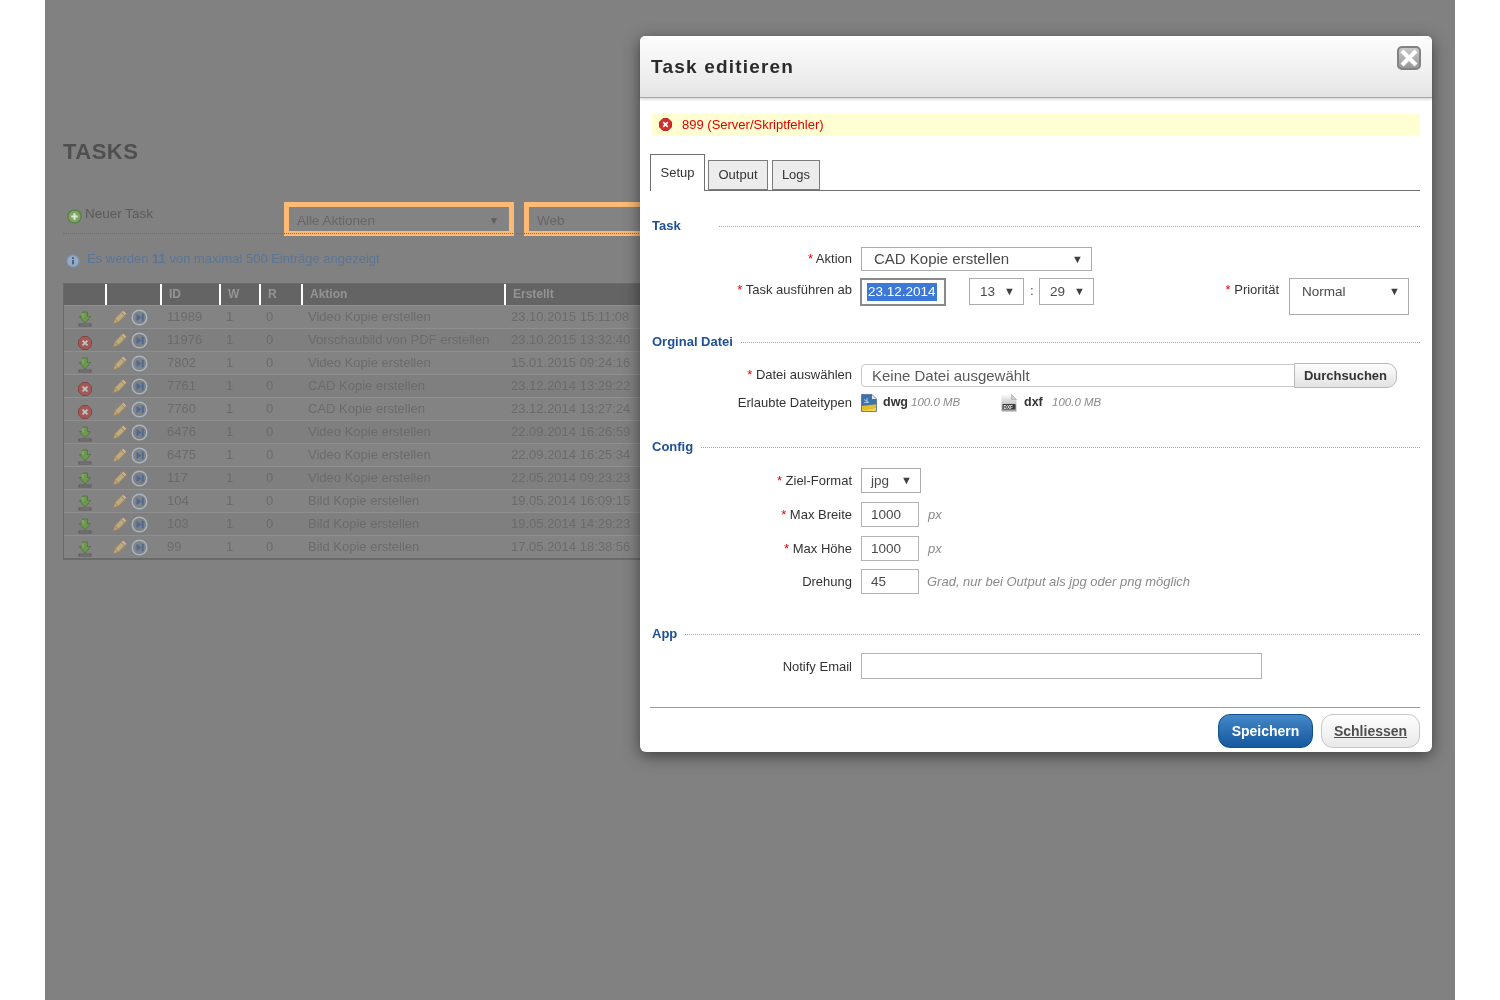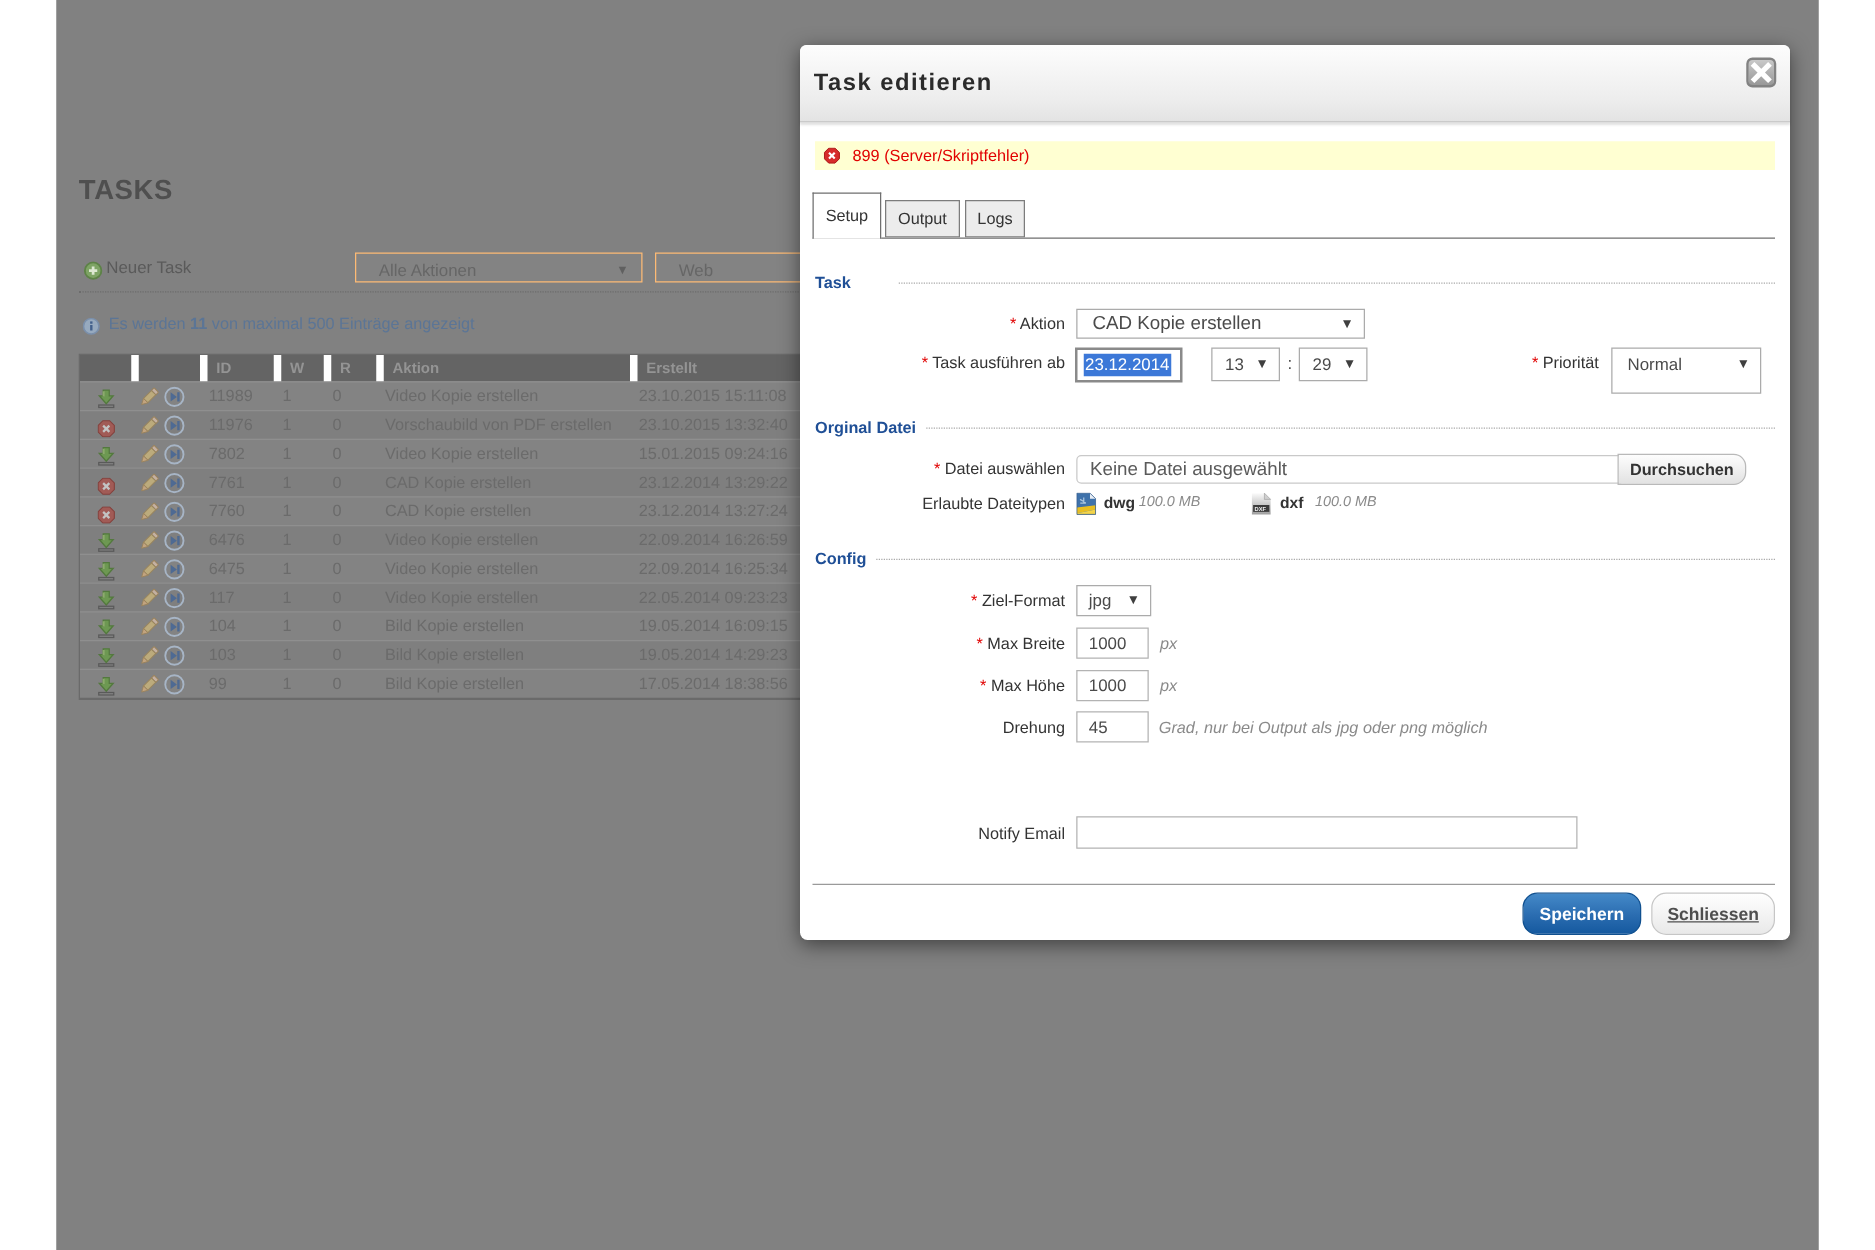--- a/index.html
+++ b/index.html
@@ -3,29 +3,29 @@
 <meta charset="utf-8">
 <style>
 html,body{margin:0;padding:0;overflow:hidden;}
 body{width:1500px;height:1000px;background:#ffffff;font-family:"Liberation Sans",sans-serif;position:relative;}
 #stage{position:absolute;left:45px;top:0;width:1410px;height:1000px;background:#818181;}
 .abs{position:absolute;}
 
 #tasks-h1{left:18px;top:139px;font-size:22px;font-weight:bold;color:#4f4f4f;letter-spacing:0.5px;}
 #neuer{left:22px;top:206px;}
 #neuer span{color:#5a5a5a;font-size:13.5px;vertical-align:3px;margin-left:3px;}
-.bgsel{height:24px;background:#838383;border:1px solid #fdba74;color:#666666;font-size:13.5px;line-height:27px;padding-left:18px;box-sizing:border-box;}
+.bgsel{height:34px;background:#838383;border:5px solid #fdba74;color:#666666;font-size:13.5px;line-height:27px;padding-left:8px;box-sizing:border-box;}
 .bgsel .arr{position:absolute;right:10px;top:9px;font-size:10px;color:#606060;line-height:10px;}
 #dotline{left:18px;top:233px;width:1190px;border-bottom:1px dotted #6c6c6c;height:0;}
 #infoline{left:21px;top:251px;}
 #infoline .txt{color:#5b7596;font-size:13px;vertical-align:2px;margin-left:7px;}
 
 #tbl{left:18px;top:283px;width:1240px;border:1px solid #6a6a6a;border-bottom:2px solid #6a6a6a;}
 #tbl .hrow{display:flex;background:#646464;height:21px;}
-#tbl .hrow div{color:#949494;font-size:12px;font-weight:bold;line-height:21px;box-sizing:border-box;border-left:6px solid #ffffff;padding-left:7px;}
+#tbl .hrow div{color:#949494;font-size:12px;font-weight:bold;line-height:21px;box-sizing:border-box;border-left:2px solid #ffffff;padding-left:7px;}
 #tbl .hrow div:first-child{border-left:none;}
 #tbl .row{display:flex;height:22px;border-top:1px solid #8f8f8f;background:#838383;}
 #tbl .row.alt{background:#7f7f7f;}
 #tbl .row:first-of-type{border-top:none;}
 #tbl .row div{color:#6b6b6b;font-size:13px;line-height:22px;box-sizing:border-box;padding-left:7px;white-space:nowrap;overflow:hidden;}
 .c1{width:41px;}.c2{width:55px;}.c3{width:59px;}.c4{width:40px;}.c5{width:42px;}.c6{width:203px;}.c7{width:800px;}
 .c1{padding-left:0 !important;text-align:center;}
 .c2{padding-left:6px !important;}
 .icn{display:inline-block;vertical-align:middle;}
 
@@ -412,18 +412,22 @@
   <div class="abs lbl" style="left:0;width:212px;top:471px;"><span class="req">*</span> Max Breite</div>
   <div class="abs finp" style="left:221px;top:466px;width:58px;height:25px;line-height:23px;padding-left:9px;">1000</div>
   <div class="abs note" style="left:288px;top:471px;">px</div>
   <div class="abs lbl" style="left:0;width:212px;top:505px;"><span class="req">*</span> Max Höhe</div>
   <div class="abs finp" style="left:221px;top:500px;width:58px;height:25px;line-height:23px;padding-left:9px;">1000</div>
   <div class="abs note" style="left:288px;top:505px;">px</div>
   <div class="abs lbl" style="left:0;width:212px;top:538px;">Drehung</div>
   <div class="abs finp" style="left:221px;top:533px;width:58px;height:25px;line-height:23px;padding-left:9px;">45</div>
   <div class="abs note" style="left:287px;top:538px;">Grad, nur bei Output als jpg oder png möglich</div>
 
+  <div class="abs sect" style="top:590px;">
+      <b>App</b>
+      <div class="dots"></div>
+    </div>
   <div class="abs lbl" style="left:0;width:212px;top:623px;">Notify Email</div>
   <div class="abs finp" style="left:221px;top:617px;width:401px;height:26px;"></div>
   <div class="abs" id="footline"></div>
   <div class="abs btn" id="btn-save">Speichern</div>
   <div class="abs btn" id="btn-close">Schliessen</div>
 </div>
 
 </body></html>

